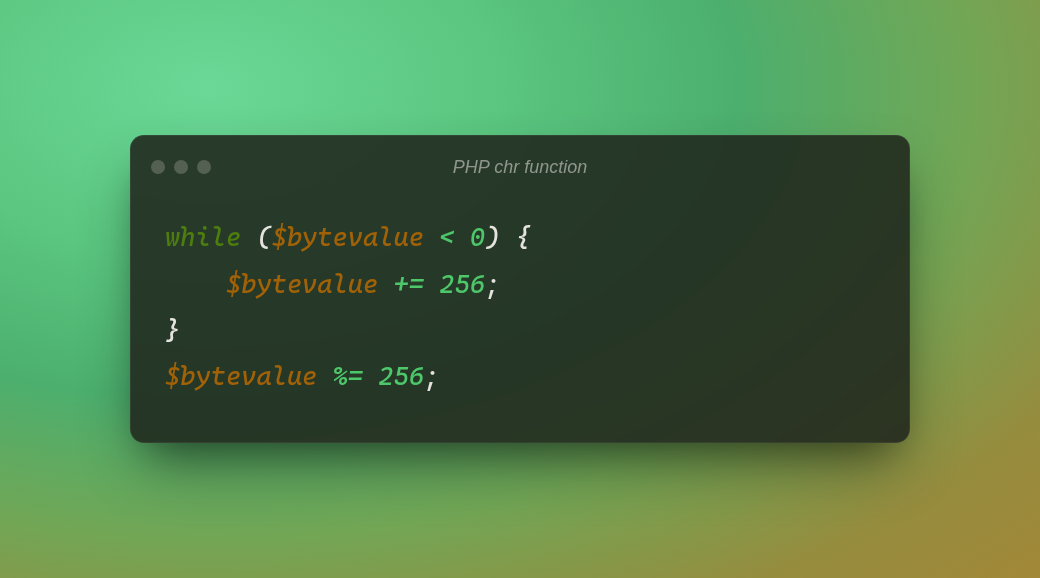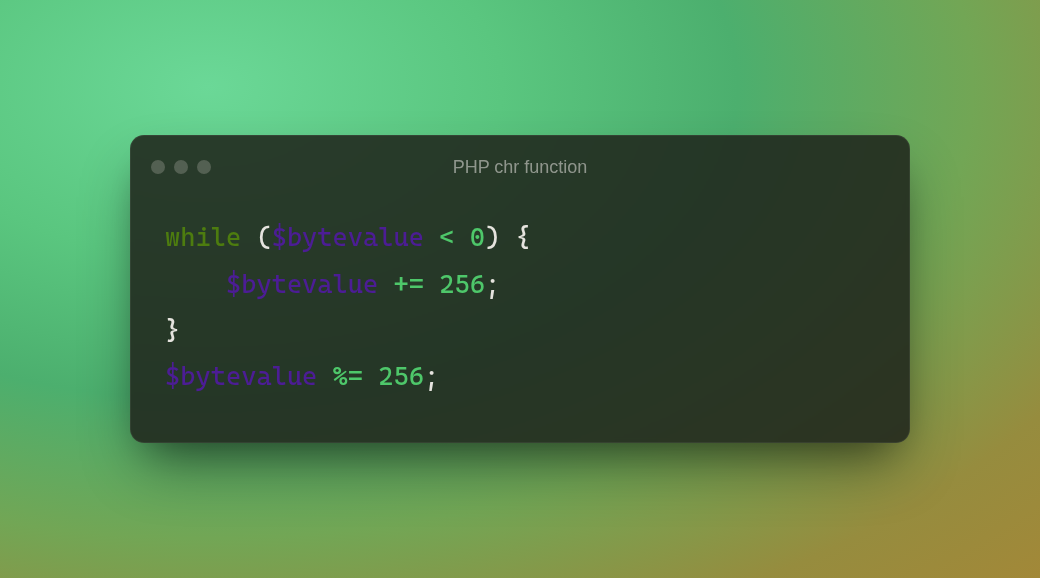--- a/index.html
+++ b/index.html
@@ -20,20 +20,21 @@
     }
 
     .window {
       width: 780px;
       background: rgba(32, 38, 28, 0.88);
       border-radius: 14px;
       box-shadow: 0 30px 60px -12px rgba(0, 0, 0, 0.45), 0 18px 36px -18px rgba(0, 0, 0, 0.35);
       overflow: hidden;
       border: 1px solid rgba(255, 255, 255, 0.06);
       backdrop-filter: blur(2px);
+      font-style: italic;
     }
 
     .title-bar {
       display: flex;
       align-items: center;
       padding: 16px 20px 4px 20px;
       position: relative;
       height: 50px;
     }
 
@@ -62,21 +63,21 @@
 
     .code-area {
       padding: 28px 34px 42px 34px;
       font-size: 26px;
       line-height: 1.78;
       white-space: pre;
       color: #e5e3de;
     }
 
     .tok-keyword { color: #4d7c0f; }
-    .tok-var { color: #4c1d95; }
+    .tok-var { color: #a16207; }
     .tok-op { color: #4ec76a; }
     .tok-num { color: #4ec76a; }
     .tok-punc { color: #e5e3de; }
   </style>
 </head>
 <body>
 
 <div class="window">
   <div class="title-bar">
     <div class="traffic-lights">

